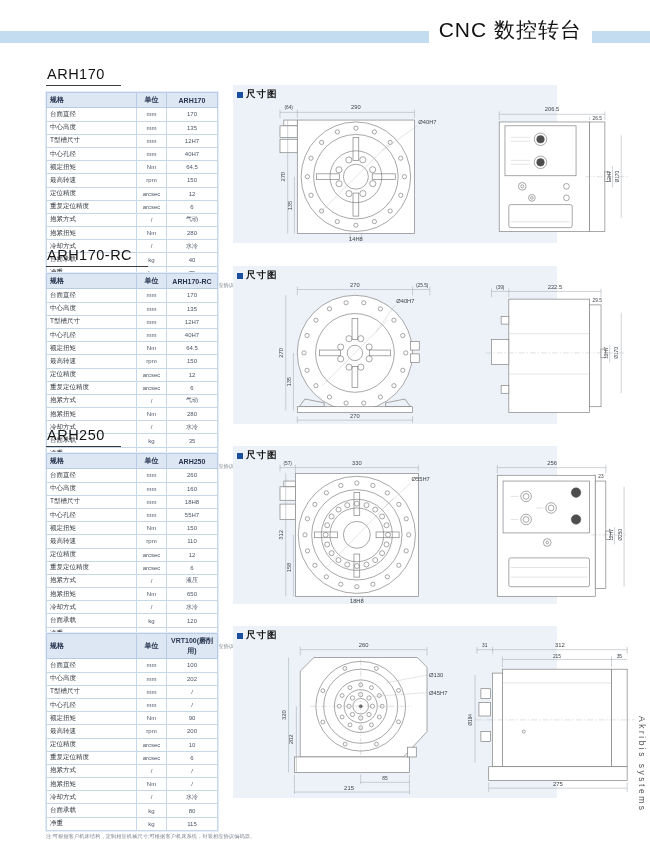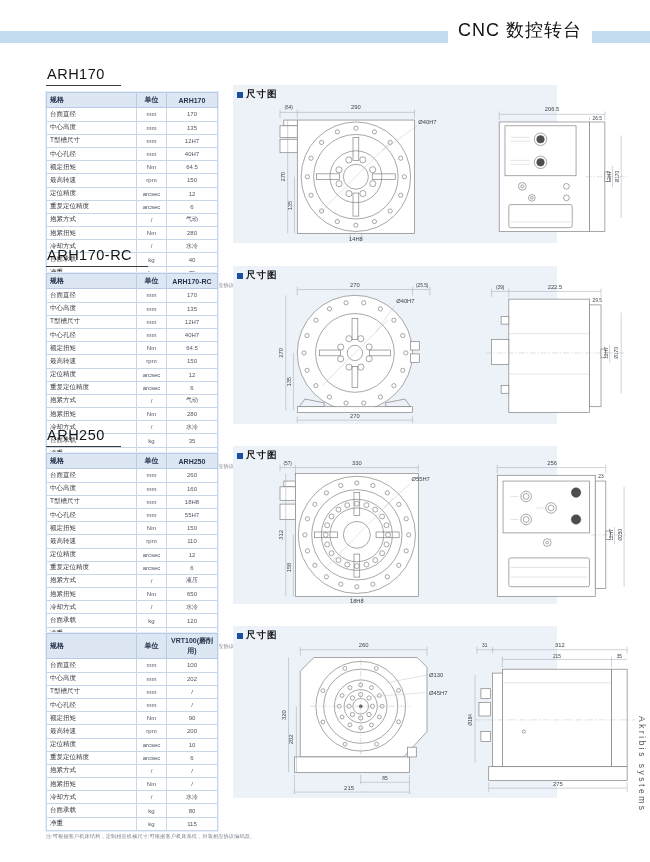--- a/index.html
+++ b/index.html
@@ -9,21 +9,21 @@
   }
   *{box-sizing:border-box;margin:0;padding:0;}
   html,body{width:650px;height:862px;}
   body{
     font-family:"Liberation Sans","DejaVu Sans",sans-serif;
     background:#fff;position:relative;overflow:hidden;color:#222;
   }
   .header-bar{position:absolute;top:31px;left:0;width:650px;height:12px;background:var(--accent_bar);}
   .page-title{
     position:absolute;top:15px;right:58px;background:#fff;padding:0 10px;
-    font-size:18px;font-weight:500;letter-spacing:1px;color:#111;line-height:30px;
+    font-size:21px;font-weight:500;letter-spacing:1px;color:#111;line-height:30px;
   }
   .sec-title{
     position:absolute;left:46px;font-size:14.5px;font-weight:500;color:#141414;
     border-bottom:1.6px solid #3c3c3c;padding:0 16px 3px 1px;letter-spacing:.5px;
   }
   .spec-wrap{position:absolute;left:46px;width:180px;}
   table.spec{
     width:172px;border-collapse:collapse;background:#fff;
     border:1px solid var(--table_border);font-size:6.5px;color:#333;
     box-shadow:0 0 0 1px #e7eefb;

